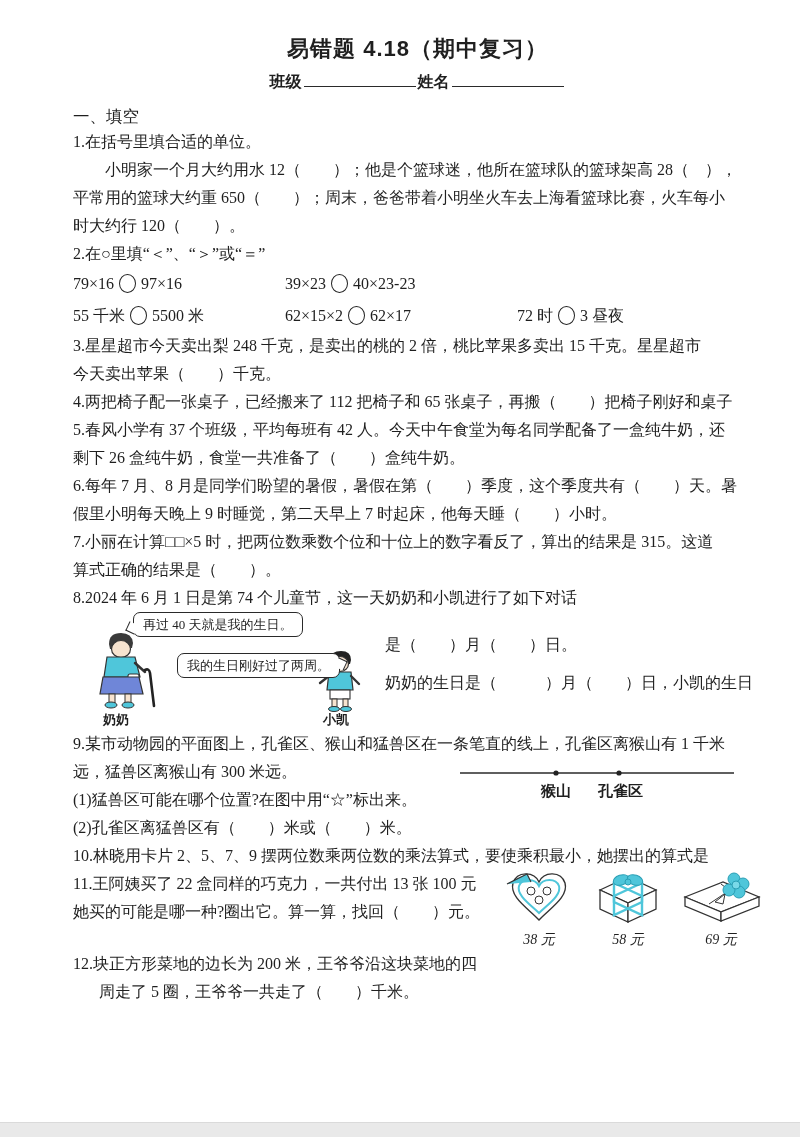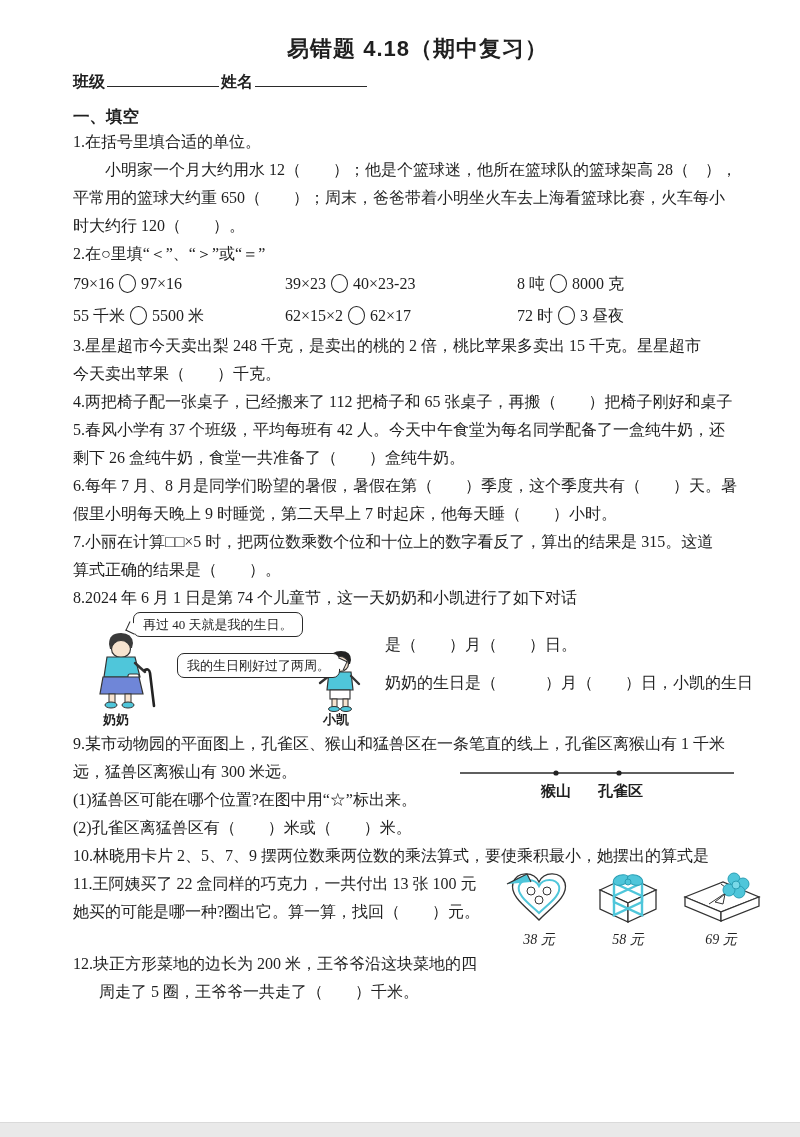--- a/index.html
+++ b/index.html
@@ -8,24 +8,24 @@
 
   .page {
     position:absolute; left:16px; top:0; width:797px; height:1122px;
     background:#fff; border-right:1px solid #0369a1;
     padding:34px 50px 8px 57px; z-index:2;
   }
   .right-strip { position:absolute; left:798px; top:0; width:2px; height:1122px; background:#f0f0f0; z-index:1; }
   .bottom-bar { position:absolute; left:0; top:1122px; width:800px; height:15px; background:#e9e9e9; border-top:1px solid #dadada; z-index:3; }
 
   .title { text-align:center; font-family:"Liberation Sans", sans-serif; font-weight:700; font-size:22px; letter-spacing:1px; line-height:30px; }
-  .subtitle { text-align:left; margin-top:8px; font-family:"Liberation Sans", sans-serif; font-weight:600; font-size:16px; line-height:20px; }
+  .subtitle { text-align:center; margin-top:8px; font-family:"Liberation Sans", sans-serif; font-weight:600; font-size:16px; line-height:20px; }
   .blank-line { display:inline-block; width:112px; height:15px; border-bottom:1.5px solid #2a2a2a; margin:0 2px; }
 
-  .section { margin-top:12px; font-family:"Liberation Sans", sans-serif; font-weight:700; font-size:16.5px; line-height:24px; }
+  .section { margin-top:12px; font-family:"Liberation Sans", sans-serif; font-weight:400; font-size:16.5px; line-height:24px; }
 
   .line { font-size:16px; line-height:28px; white-space:nowrap; }
   .indent2 { text-indent:32px; }
 
   
   .cmp-row { display:grid; grid-template-columns:212px 232px 1fr; font-size:16px; line-height:32px; }
   .circle {
     display:inline-block; width:17px; height:19px;
     border:1.6px solid #222; border-radius:50%;
     vertical-align:-4px; margin:0 5px;
@@ -83,21 +83,20 @@
 
   <div class="line">1.在括号里填合适的单位。</div>
   <div class="line indent2">小明家一个月大约用水 12（　　）；他是个篮球迷，他所在篮球队的篮球架高 28（　），</div>
   <div class="line">平常用的篮球大约重 650（　　）；周末，爸爸带着小明坐火车去上海看篮球比赛，火车每小</div>
   <div class="line">时大约行 120（　　）。</div>
 
   <div class="line">2.在○里填“＜”、“＞”或“＝”</div>
   <div class="cmp-row">
     <span><span>79×16</span><span class="circle"></span><span>97×16</span></span>
     <span><span>39×23</span><span class="circle"></span><span>40×23-23</span></span>
-    <span><span>8 吨</span><span class="circle"></span><span>8000 克</span></span>
   </div>
   <div class="cmp-row">
     <span><span>55 千米</span><span class="circle"></span><span>5500 米</span></span>
     <span><span>62×15×2</span><span class="circle"></span><span>62×17</span></span>
     <span><span>72 时</span><span class="circle"></span><span>3 昼夜</span></span>
   </div>
 
   <div class="line">3.星星超市今天卖出梨 248 千克，是卖出的桃的 2 倍，桃比苹果多卖出 15 千克。星星超市</div>
   <div class="line">今天卖出苹果（　　）千克。</div>
   <div class="line">4.两把椅子配一张桌子，已经搬来了 112 把椅子和 65 张桌子，再搬（　　）把椅子刚好和桌子</div>

